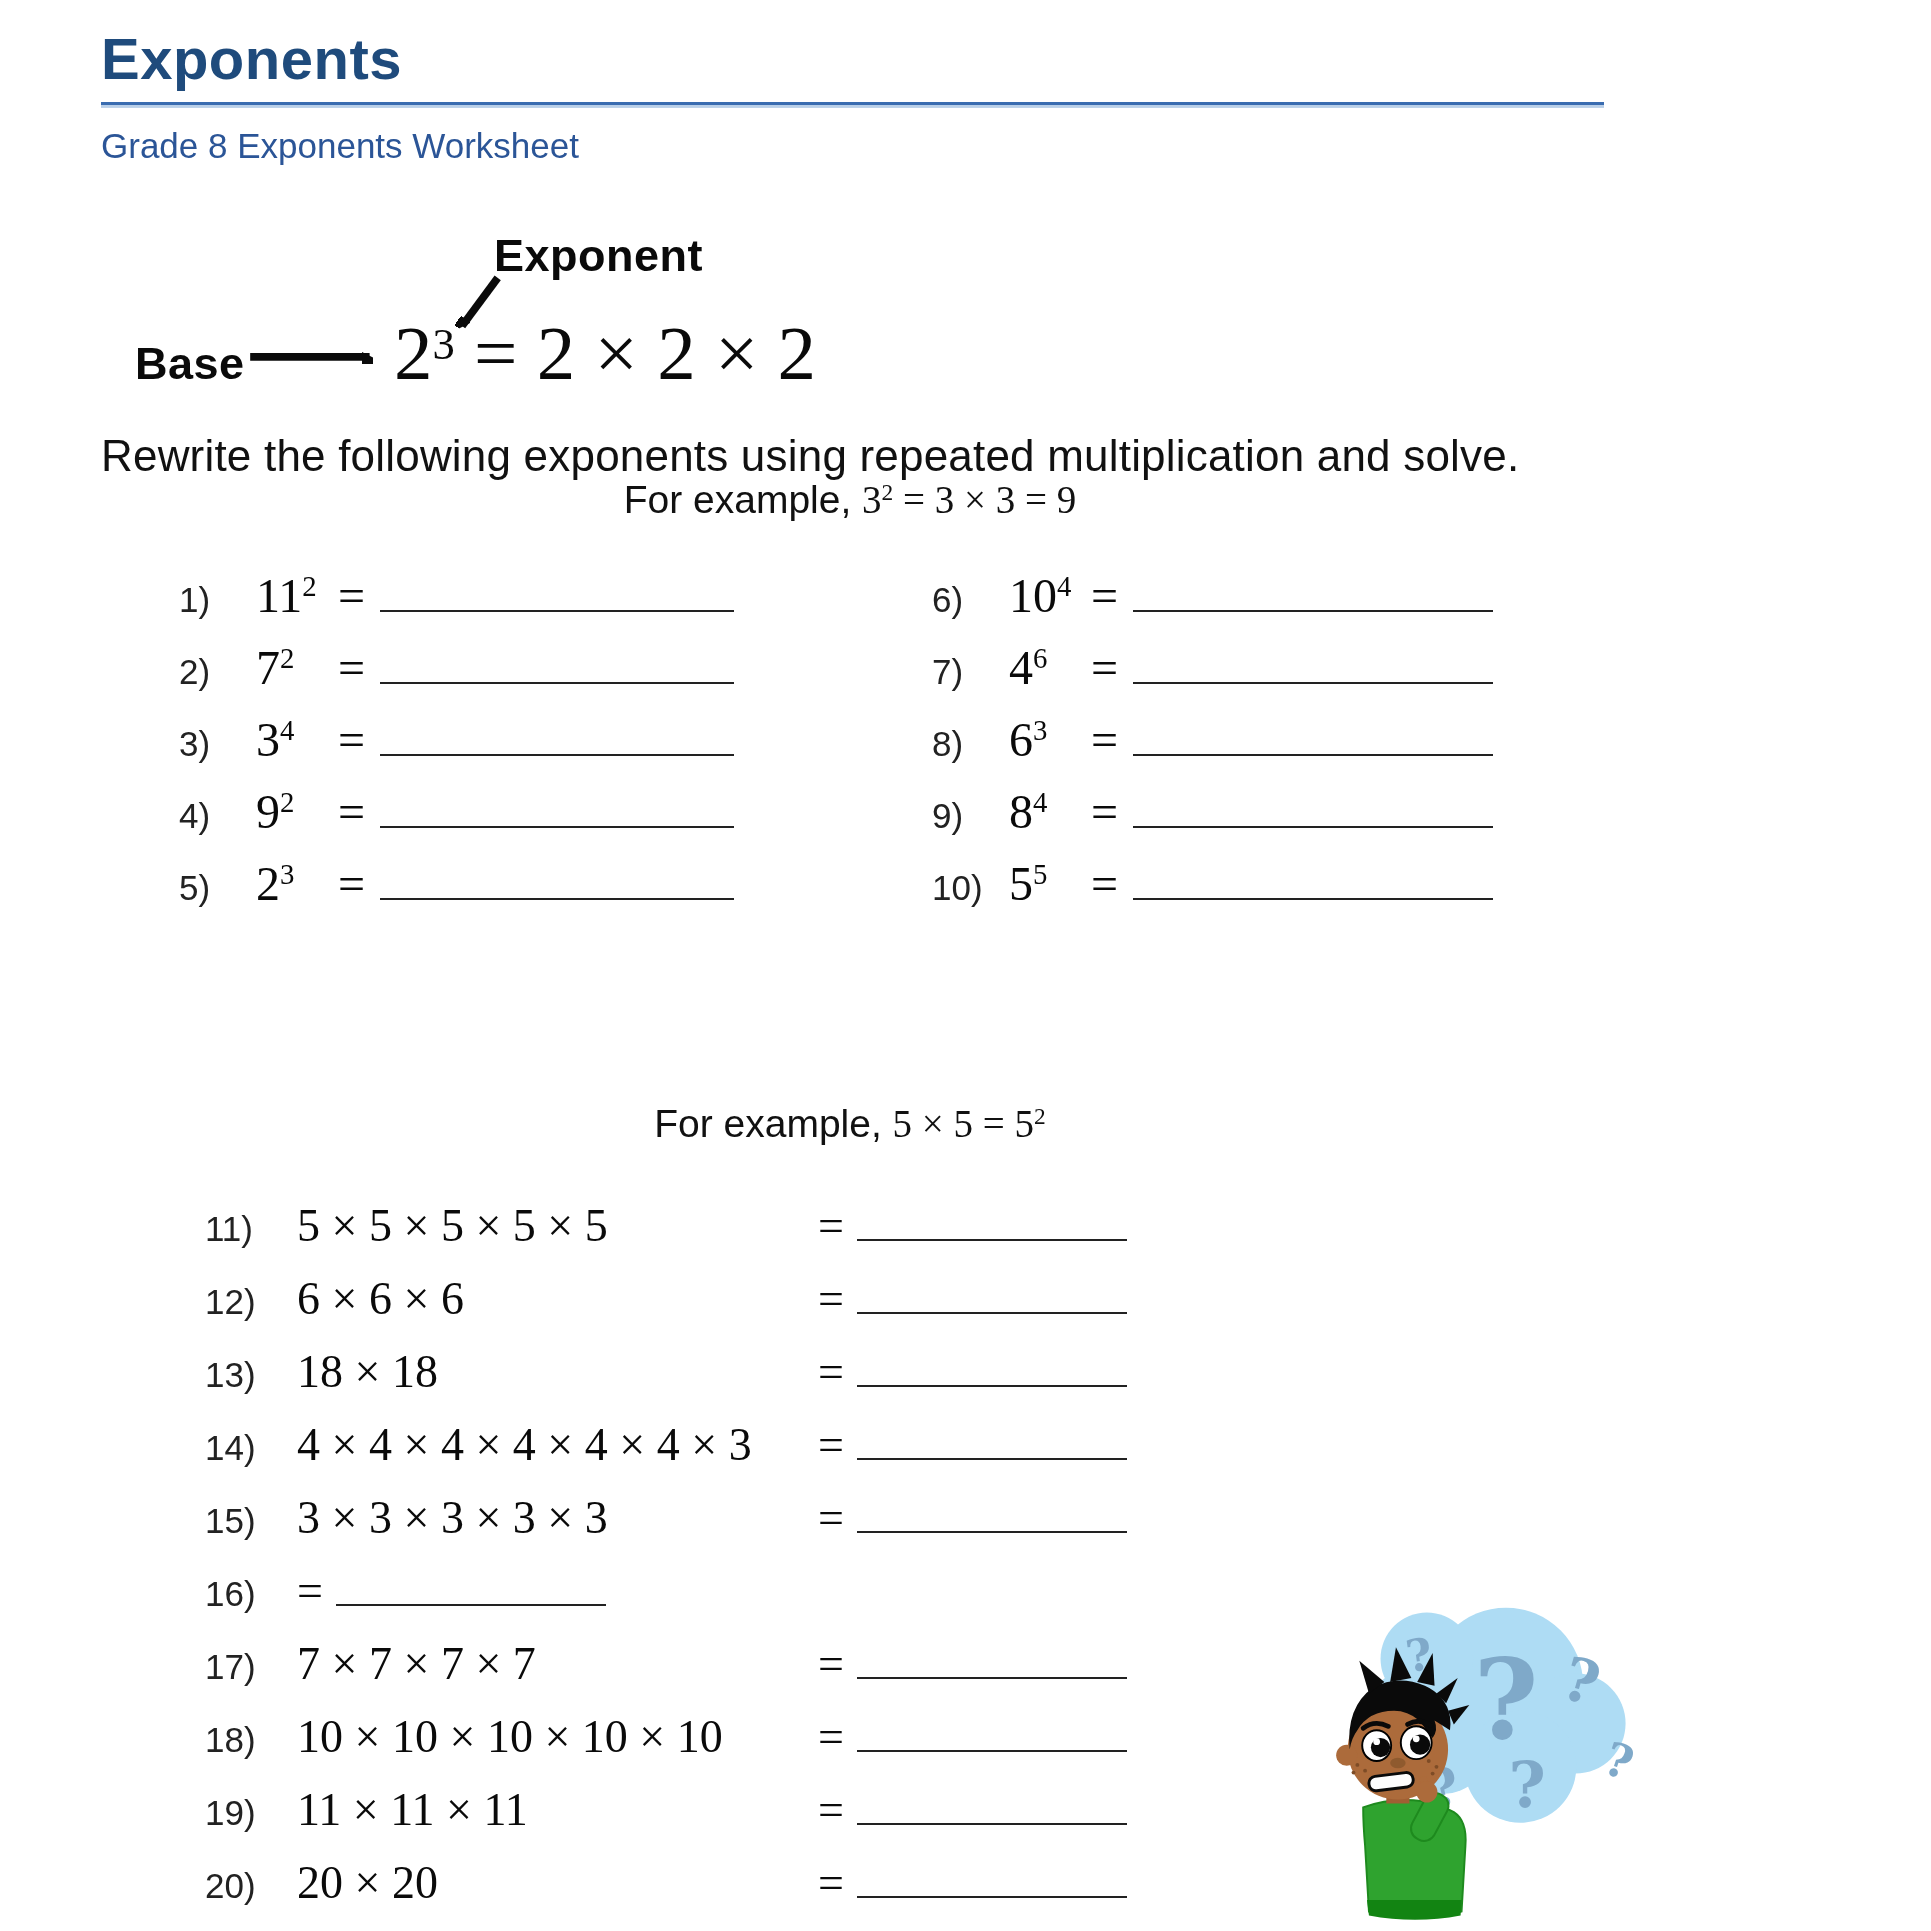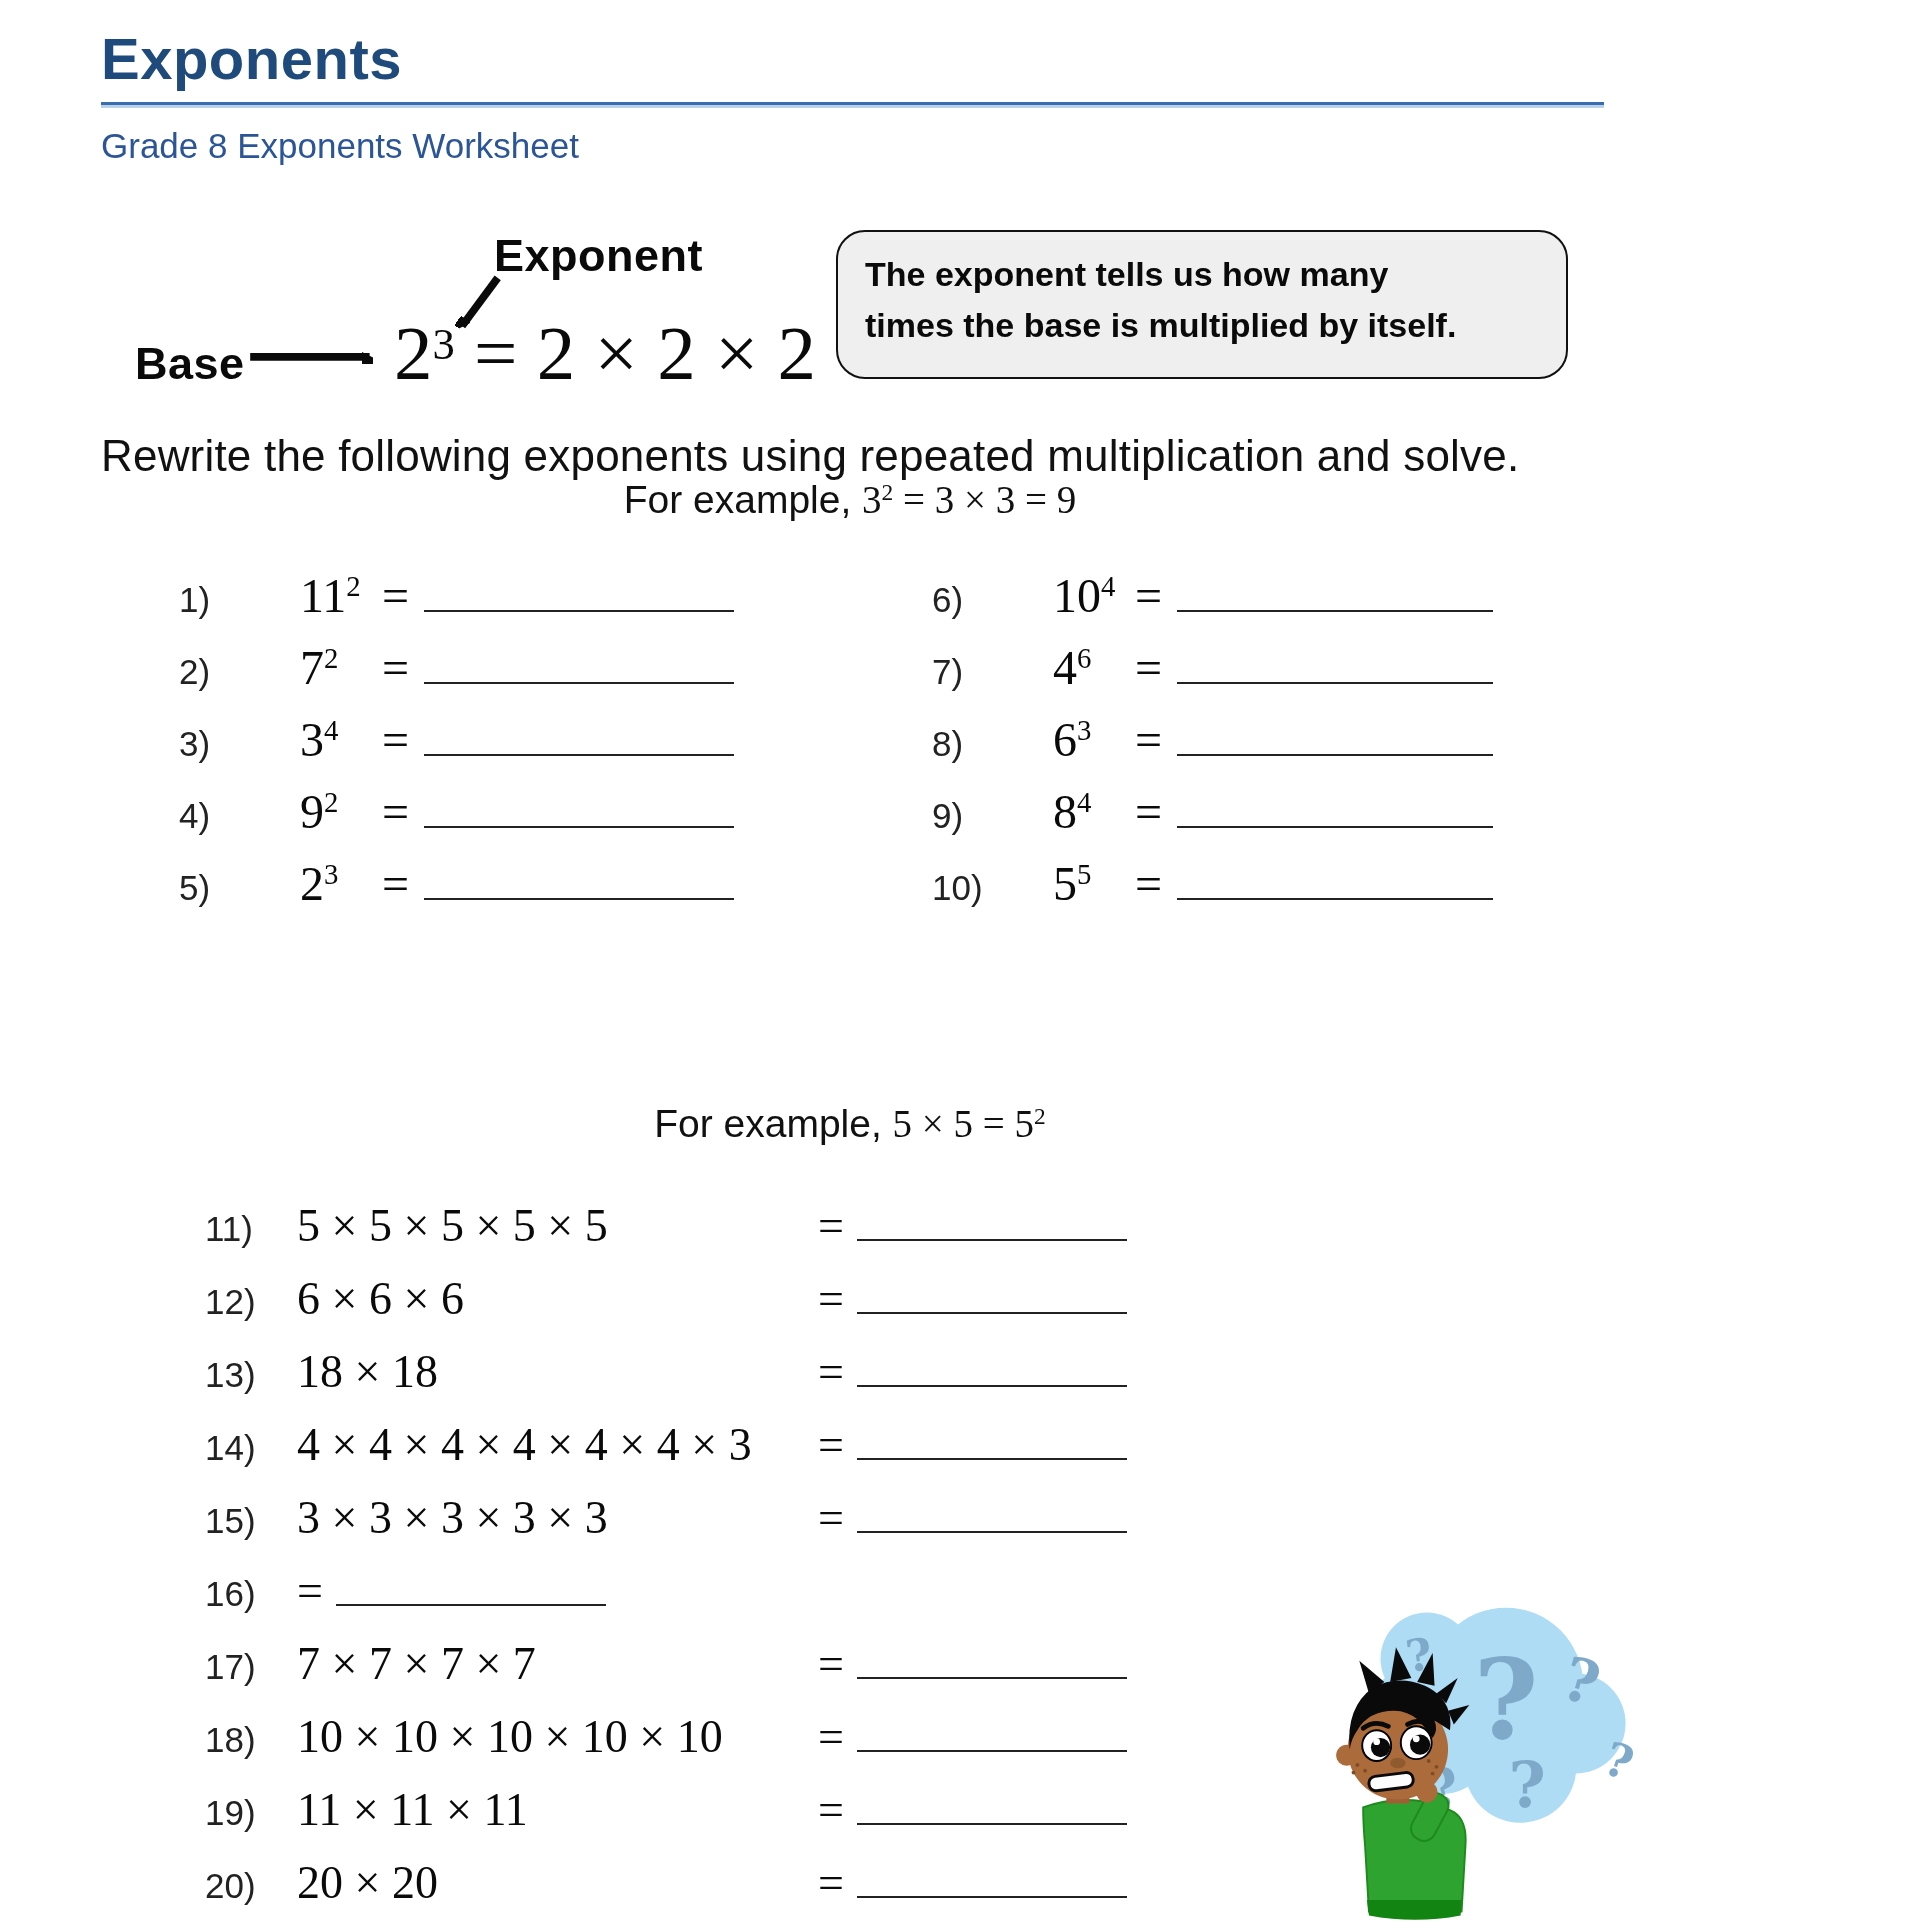--- a/index.html
+++ b/index.html
@@ -39,21 +39,21 @@
   .example2 { top:1101px; }
   .math { font-family:"Liberation Serif", serif; }
   .example .msup, .pex .msup { font-size:0.6em; position:relative; top:-0.55em; line-height:0; }
 
   
   .col { display:flex; flex-direction:column; }
   .col1 { left:179px; top:568px; width:555px; }
   .col2 { left:932px; top:568px; width:561px; }
   .prow { display:flex; align-items:baseline; height:72px; }
   .pnum { width:77px; font-size:35px; color:#222; flex:none; }
-  .pex  { width:82px; flex:none; font-family:"Liberation Serif", serif; font-size:48px; color:#0a0a0a;margin-left:44px; }
+  .pex  { width:82px; flex:none; font-family:"Liberation Serif", serif; font-size:48px; color:#0a0a0a; }
   .peq  { font-family:"Liberation Serif", serif; font-size:48px; color:#0a0a0a; margin-right:15.4px; flex:none; }
   .ansline { flex:1 1 auto; height:13.5px; border-bottom:2.9px solid #222; margin-bottom:-11.6px; }
 
   
   .col3 { left:205px; top:1199px; width:927px; }
   .prow2 { display:flex; align-items:baseline; height:73px; }
   .pnum2 { width:92px; font-size:35px; color:#222; flex:none; }
   .pexpr { width:521px; flex:none; font-family:"Liberation Serif", serif; font-size:46px; color:#0a0a0a; white-space:nowrap; }
   .peq2 { font-family:"Liberation Serif", serif; font-size:46px; color:#0a0a0a; margin-right:13.5px; flex:none; }
   .ansline2 { width:270px; flex:none; height:13.5px; border-bottom:2.9px solid #222; margin-bottom:-11.6px; }
@@ -79,24 +79,20 @@
       <marker id="ah" markerWidth="12" markerHeight="12" refX="8" refY="5" orient="auto" markerUnits="userSpaceOnUse">
         <path d="M0,0 L10,5 L0,10 Z" fill="#0a0a0a" transform="scale(2.4)"></path>
       </marker>
     </defs>
     <line x1="415" y1="58" x2="378" y2="108" stroke="#0a0a0a" stroke-width="8" marker-end="url(#ah)"></line>
     <line x1="158" y1="140" x2="282" y2="140" stroke="#0a0a0a" stroke-width="8" marker-end="url(#ah)"></line>
   </svg>
 
   <div class="abs formula"><span>2</span><span class="msup">3</span><span> = 2 × 2 × 2</span></div>
 
-  <div class="abs callout">
-    <div class="cline">The exponent tells us how many</div>
-    <div class="cline">times the base is multiplied by itself.</div>
-  </div>
 
   <div class="abs instr instr1">Rewrite the following exponents using repeated multiplication and solve.</div>
   <div class="abs example example1"><span>For example, </span><span class="math">3</span><span class="math msup">2</span><span class="math"> = 3 × 3 = 9</span></div>
 
   <div class="abs col col1">
     <div class="prow">
         <span class="pnum">1)</span>
         <span class="pex"><span>11</span><span class="msup">2</span></span>
         <span class="peq">=</span>
         <span class="ansline"></span>

